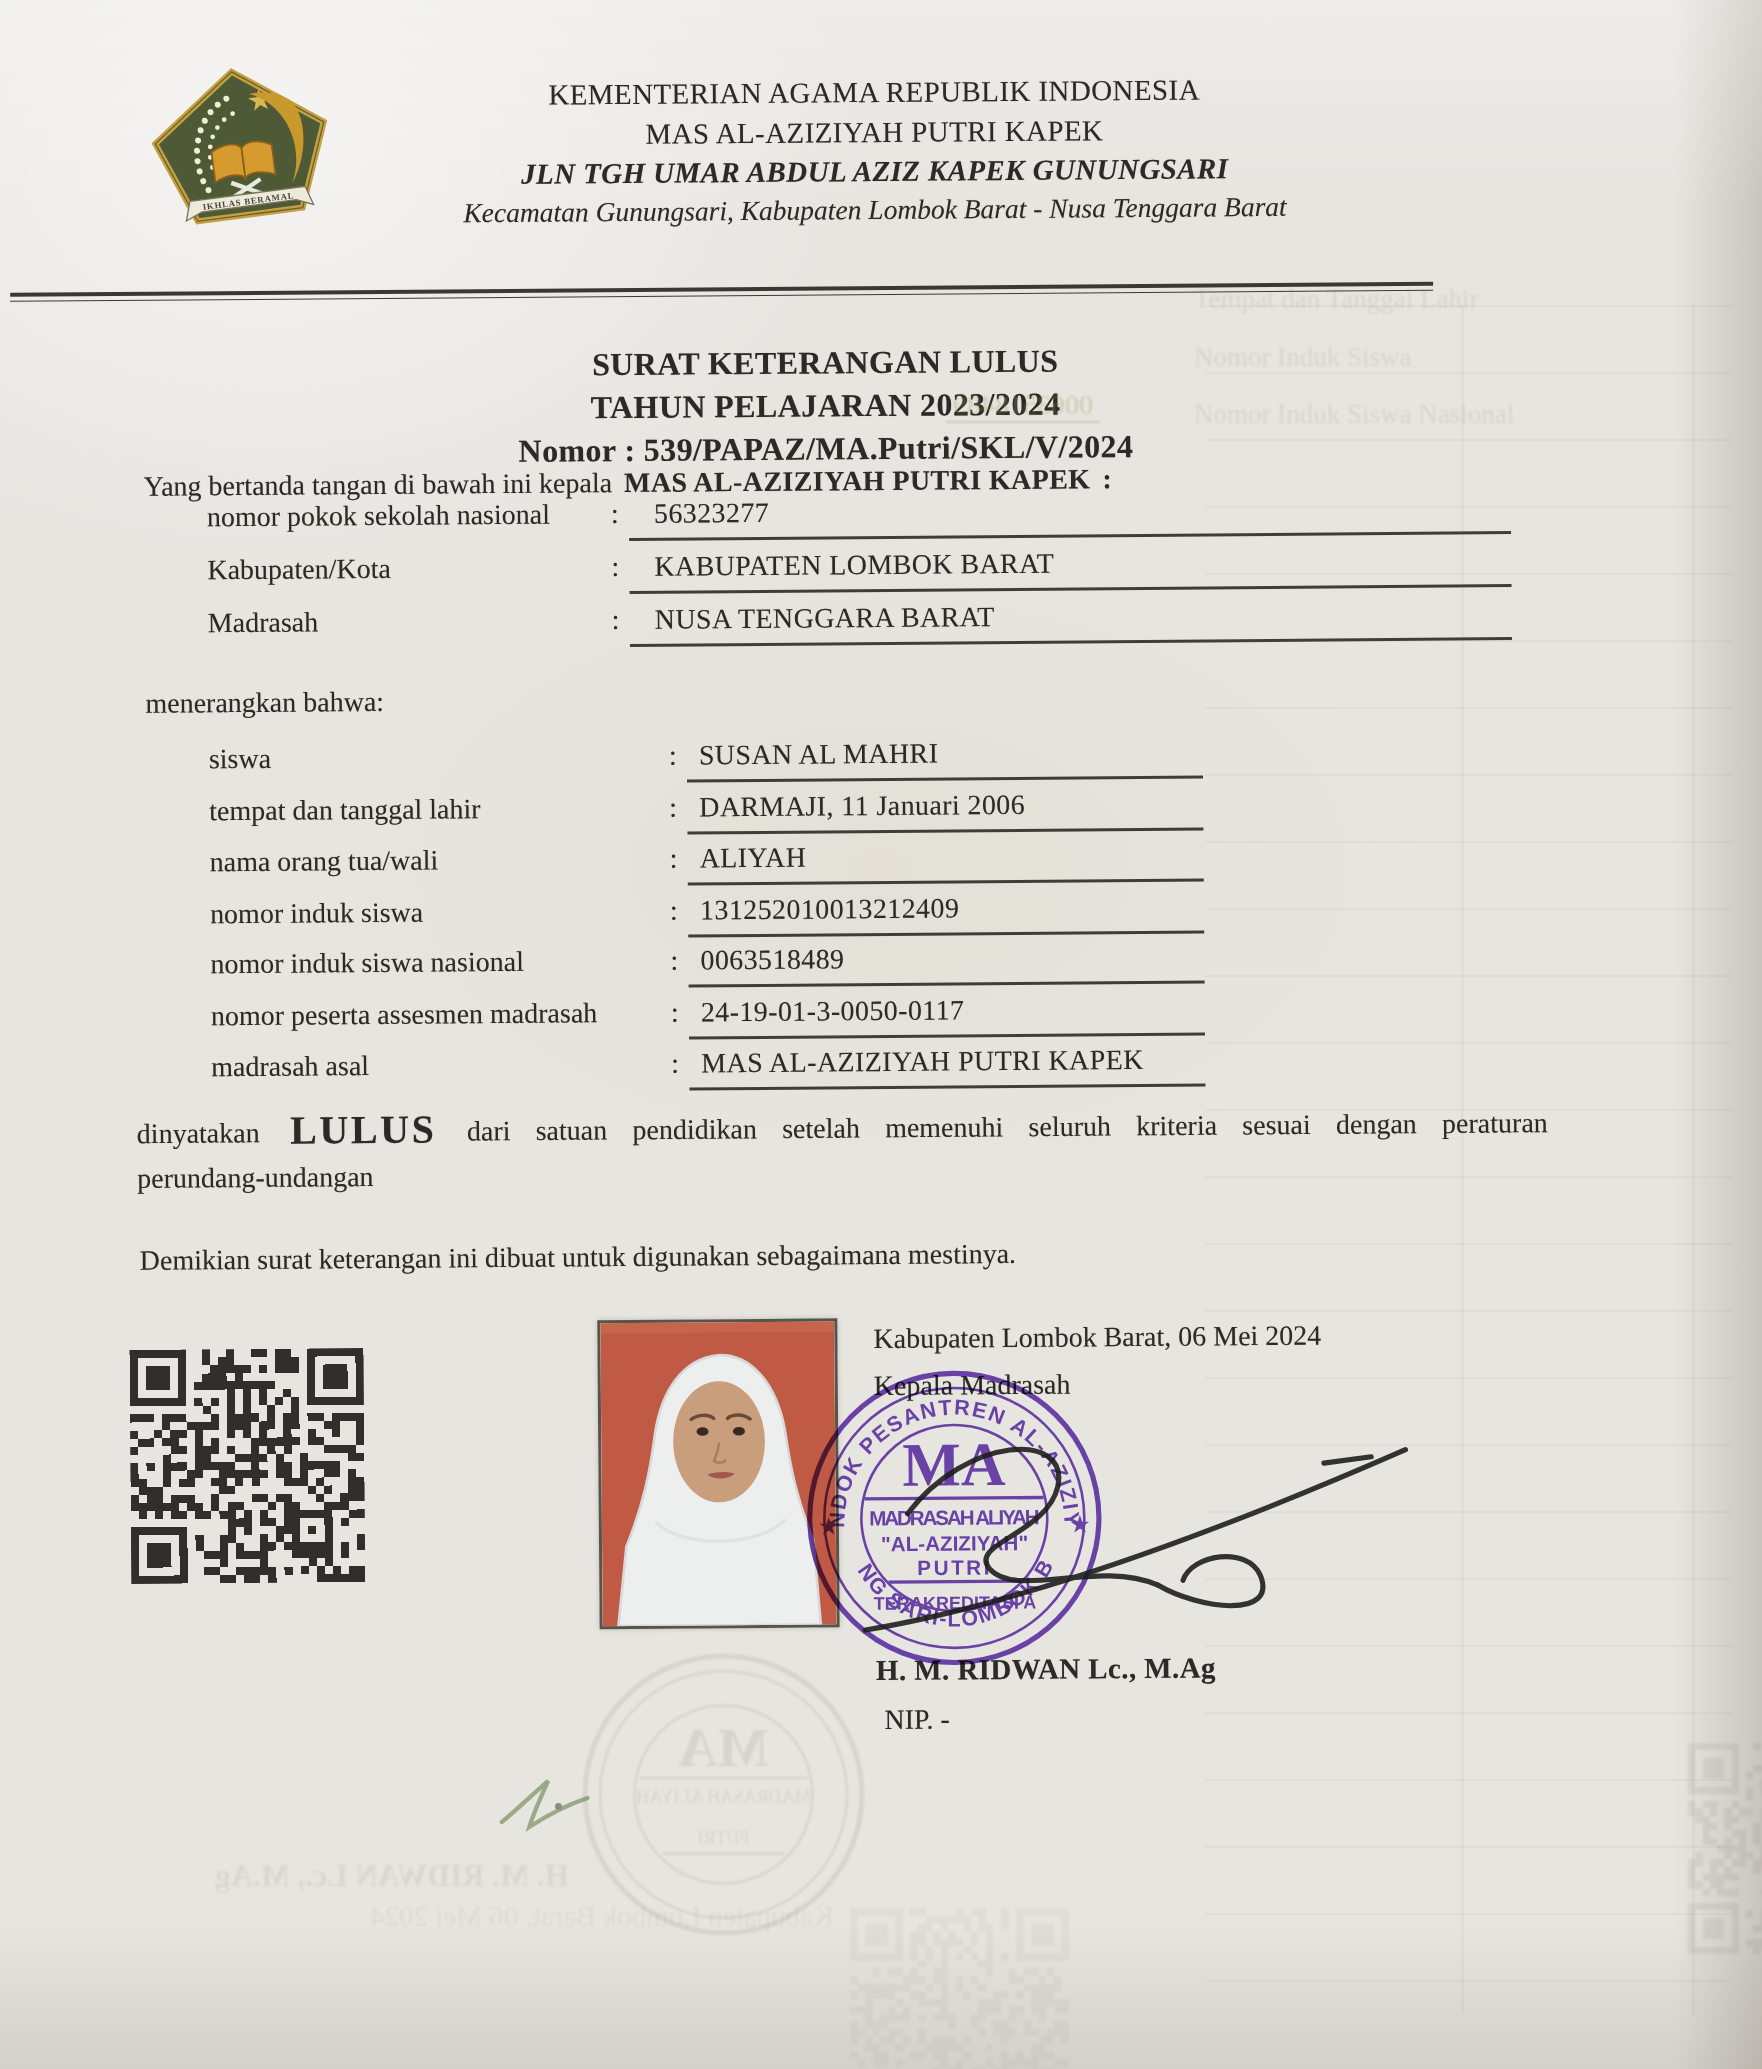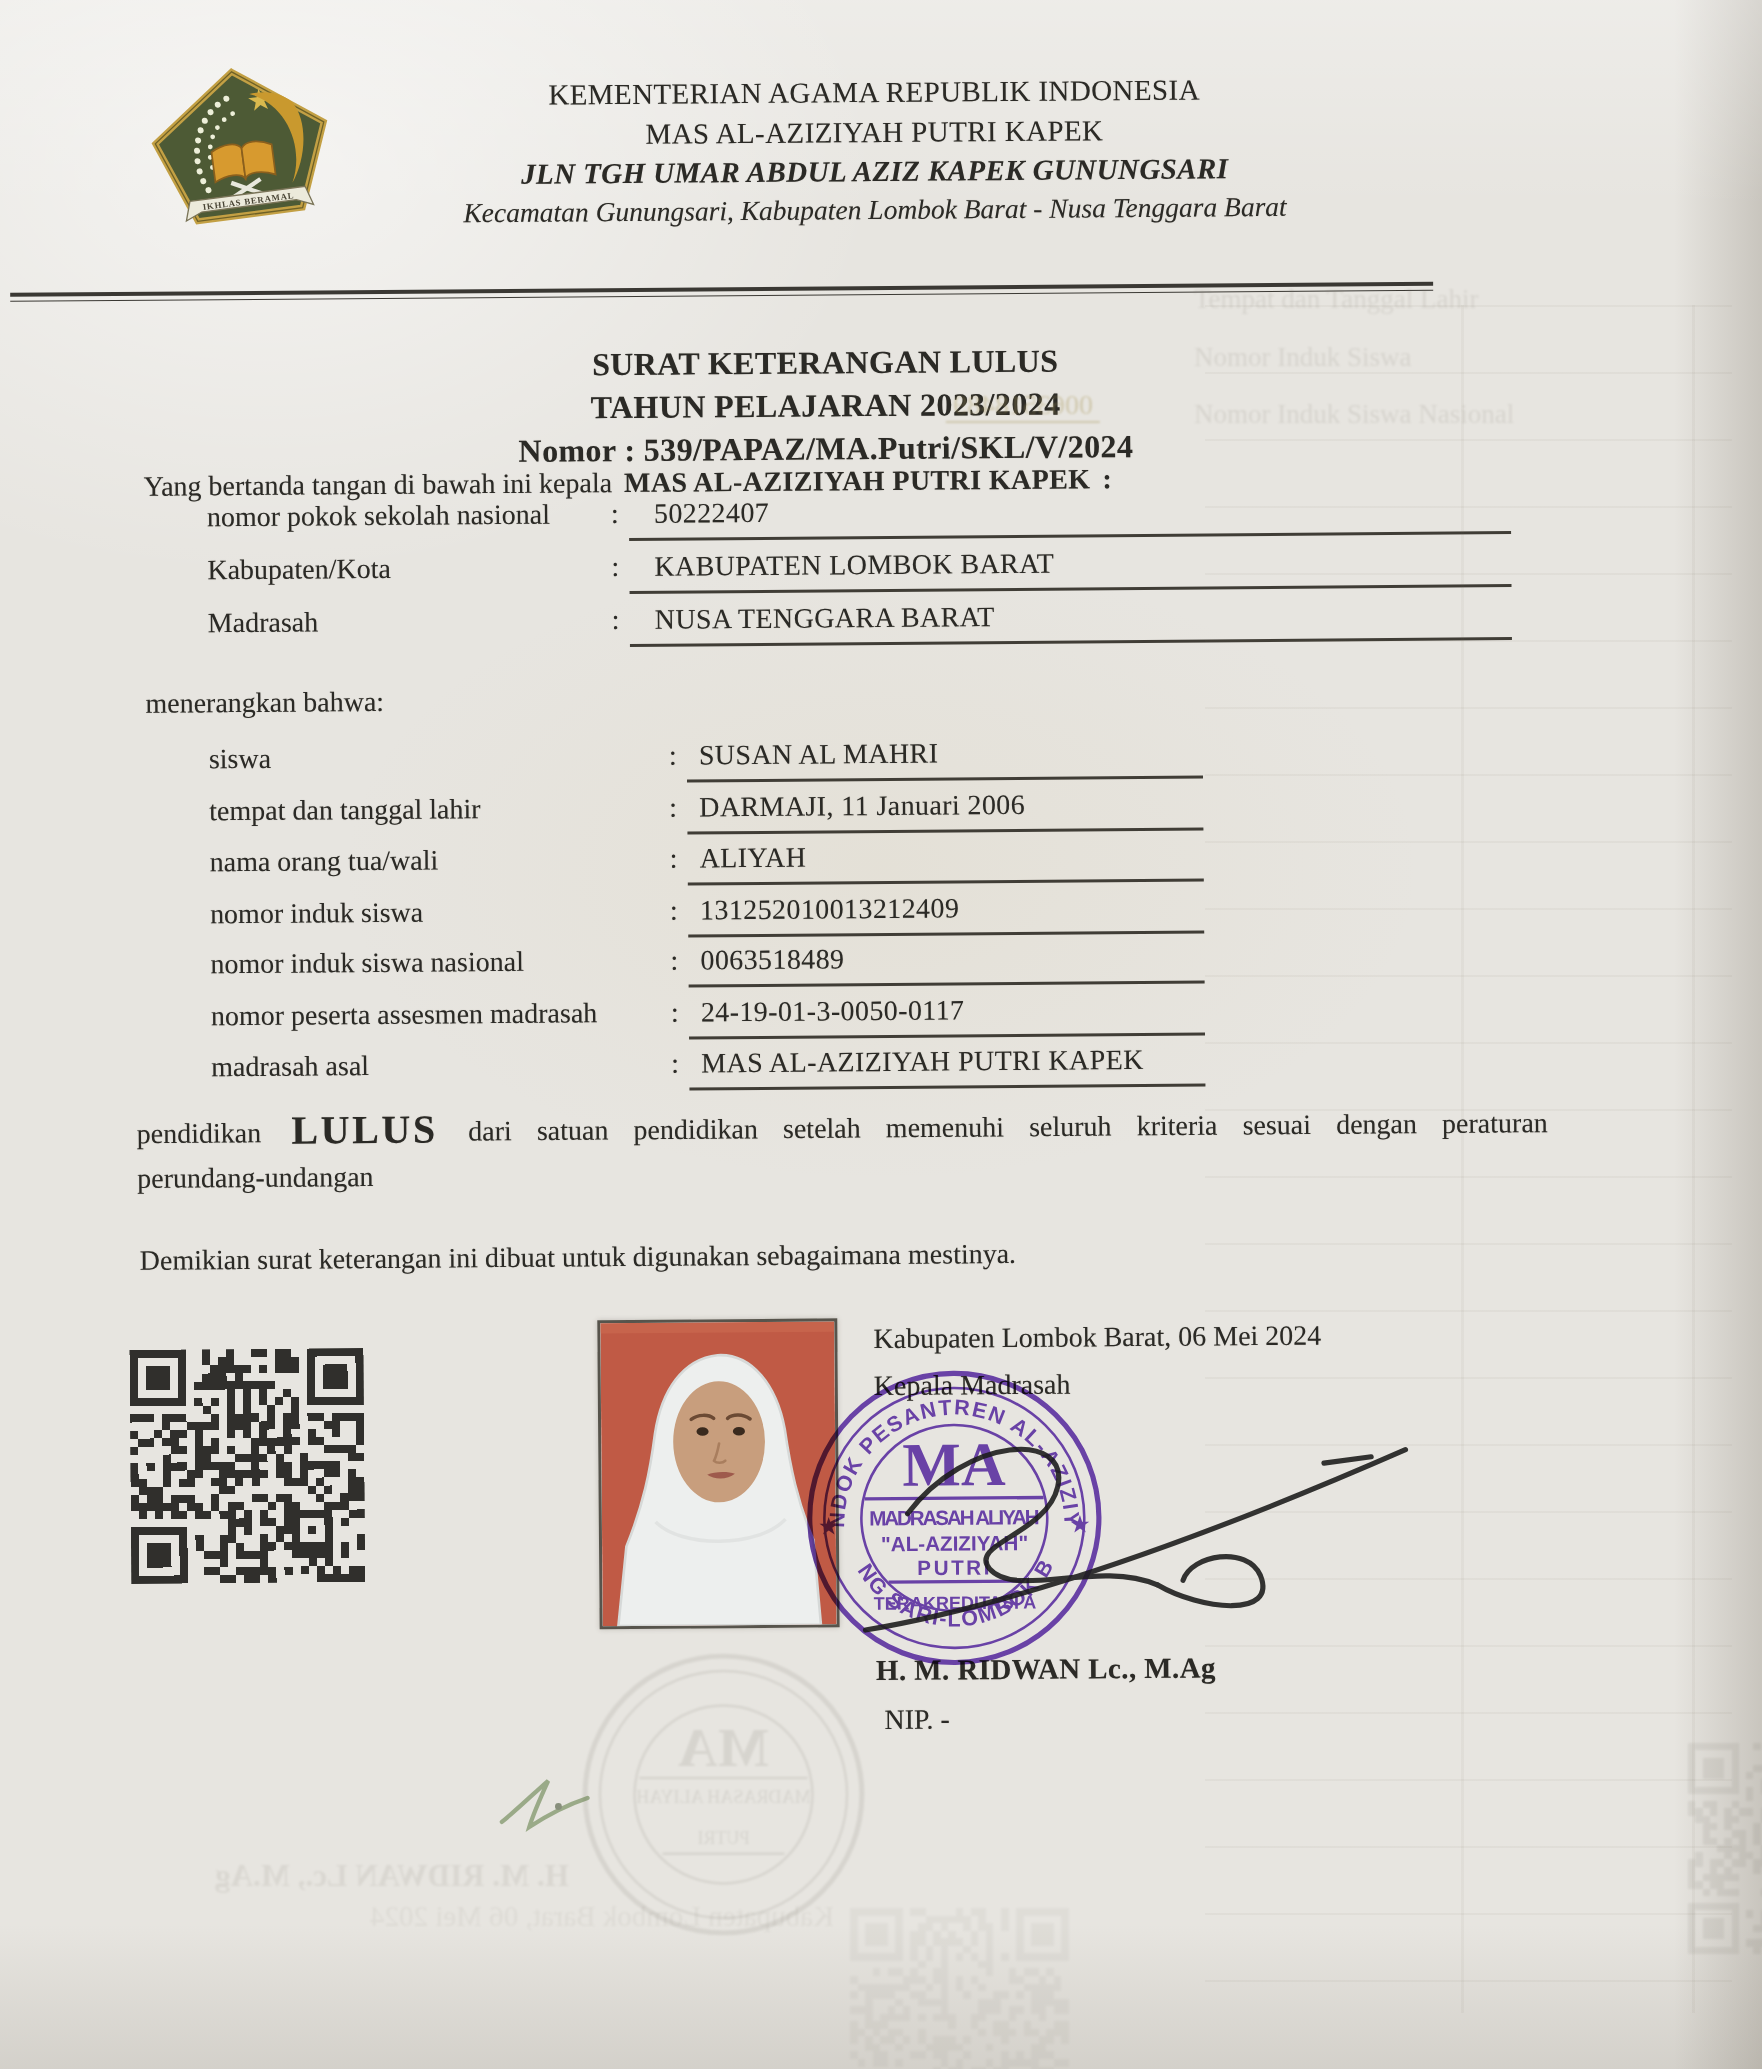--- a/index.html
+++ b/index.html
@@ -943,21 +943,21 @@
       <div>Nomor : 539/PAPAZ/MA.Putri/SKL/V/2024</div>
     </div>
 
     <div class="abs bodytext intro ink">
       <span>Yang bertanda tangan di bawah ini kepala</span><span class="b">MAS AL-AZIZIYAH PUTRI KAPEK</span><span class="b">:</span>
     </div>
 
     <div class="abs frow srow ink" style="top:496px;">
       <span class="lbl">nomor pokok sekolah nasional</span>
       <span class="col">:</span>
-      <span class="val">50222407</span>
+      <span class="val">56323277</span>
       <span class="ul"></span>
     </div>
     <div class="abs frow srow ink" style="top:549px;">
       <span class="lbl">Kabupaten/Kota</span>
       <span class="col">:</span>
       <span class="val">KABUPATEN LOMBOK BARAT</span>
       <span class="ul"></span>
     </div>
     <div class="abs frow srow ink" style="top:602px;">
       <span class="lbl">Madrasah</span>
@@ -1005,21 +1005,21 @@
       <span class="ul"></span>
     </div>
     <div class="abs frow trow ink" style="top:1046px;">
       <span class="lbl">madrasah asal</span>
       <span class="col">:</span>
       <span class="val">MAS AL-AZIZIYAH PUTRI KAPEK</span>
       <span class="ul"></span>
     </div>
 
     <div class="abs statement ink">
-      <span>pendidikan</span>
+      <span>dinyatakan</span>
       <span class="lulus">LULUS</span>
       <span>dari satuan pendidikan setelah memenuhi seluruh kriteria sesuai dengan peraturan perundang-undangan</span>
     </div>
 
     <div class="abs bodytext closing ink">Demikian surat keterangan ini dibuat untuk digunakan sebagaimana mestinya.</div>
 
     <div class="abs qr-main"><svg viewBox="0 0 29 29" width="100%" height="100%" shape-rendering="crispEdges">
           <g fill="#21201d">
             <rect x="0" y="0" width="1" height="1"></rect>
             <rect x="1" y="0" width="1" height="1"></rect>

